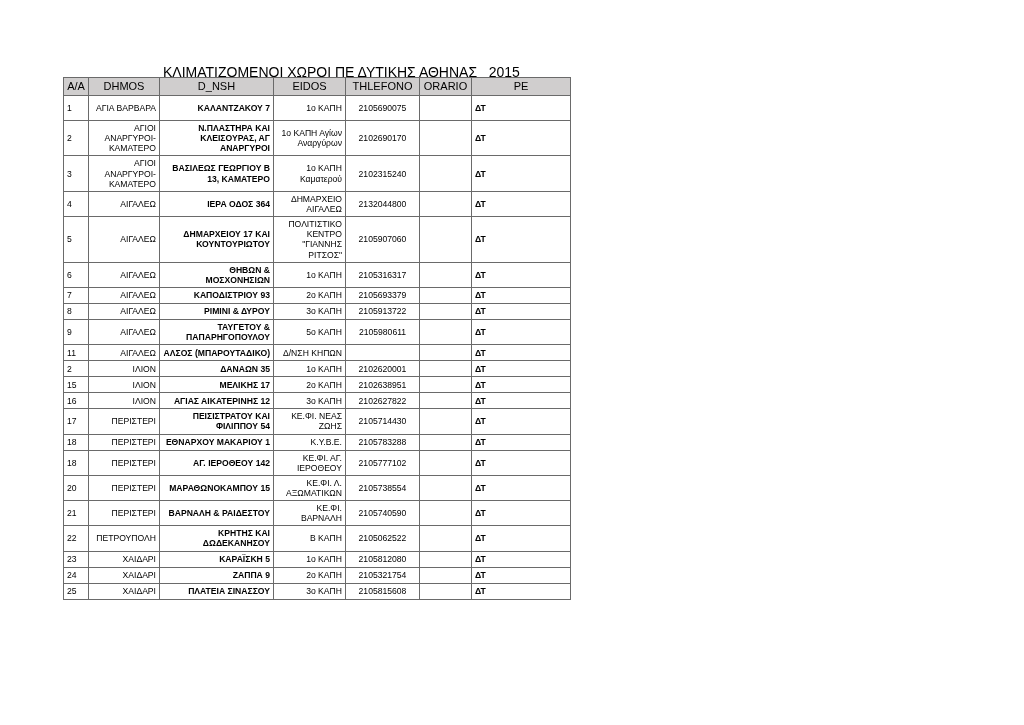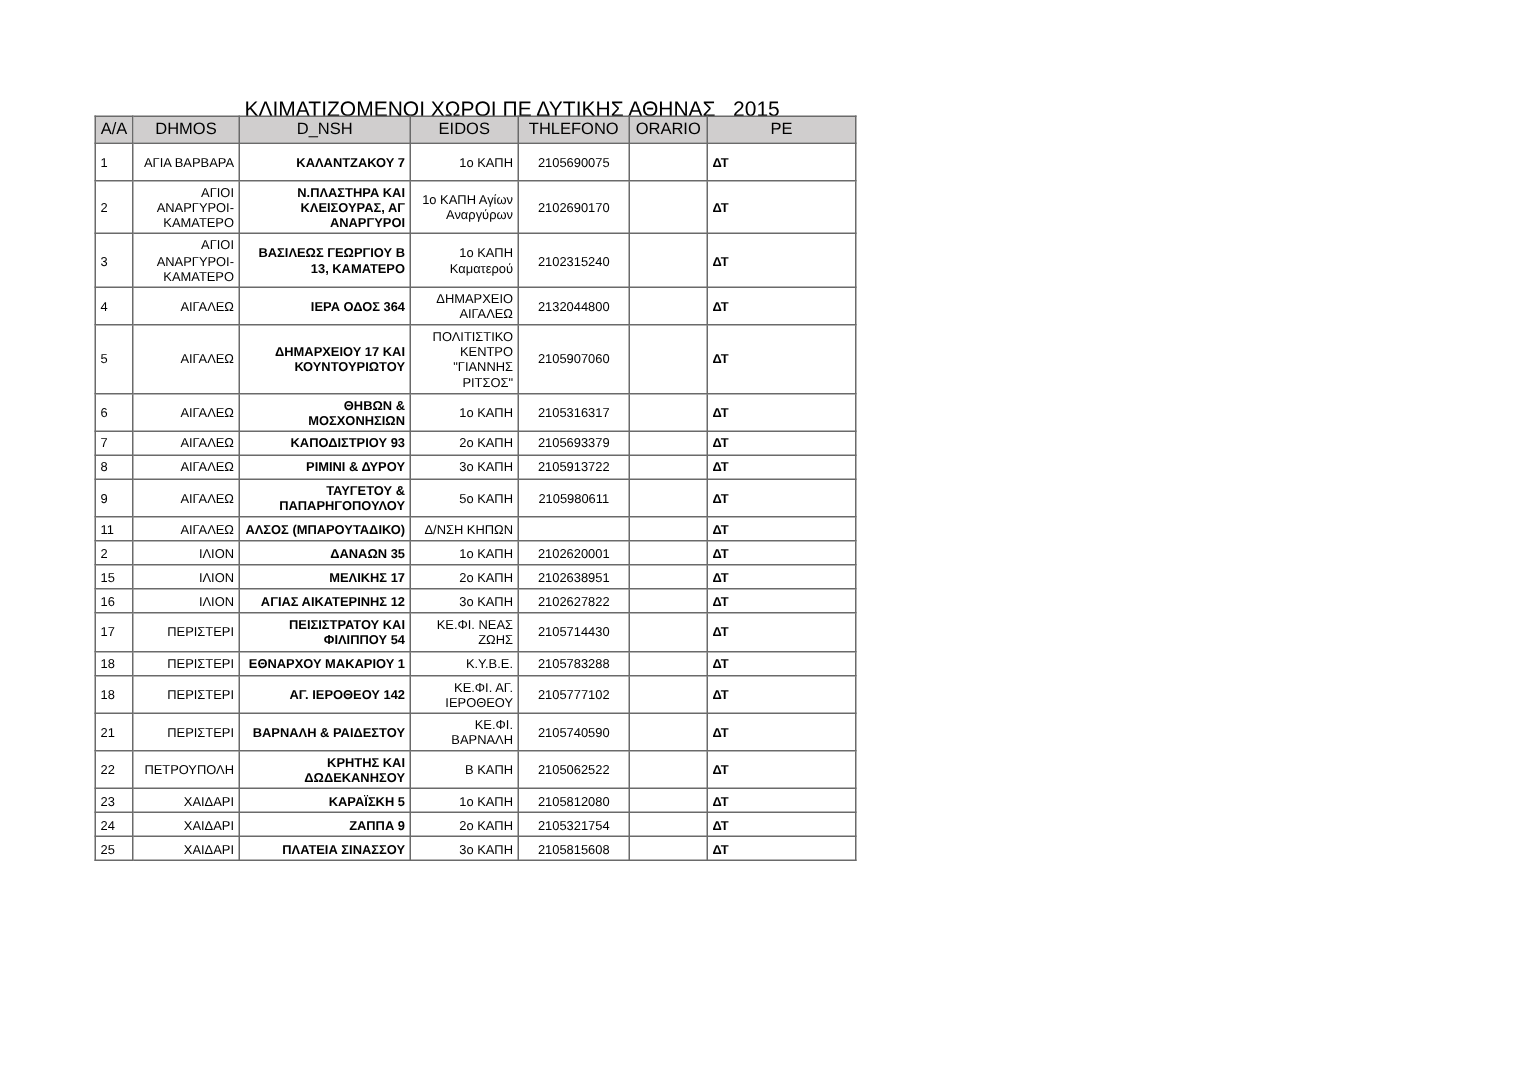--- a/index.html
+++ b/index.html
@@ -233,20 +233,29 @@
         </tr>
         <tr class="med">
           <td class="aa">18</td>
           <td class="dhmos">ΠΕΡΙΣΤΕΡΙ</td>
           <td class="dnsh">ΑΓ. ΙΕΡΟΘΕΟΥ 142</td>
           <td class="eidos">ΚΕ.ΦΙ.  ΑΓ. ΙΕΡΟΘΕΟΥ</td>
           <td class="tel">2105777102</td>
           <td class="orario"></td>
           <td class="pe">ΔΤ</td>
         </tr>
+        <tr class="med">
+          <td class="aa">20</td>
+          <td class="dhmos">ΠΕΡΙΣΤΕΡΙ</td>
+          <td class="dnsh">ΜΑΡΑΘΩΝΟΚΑΜΠΟΥ 15</td>
+          <td class="eidos">ΚΕ.ΦΙ. Λ. ΑΞΩΜΑΤΙΚΩΝ</td>
+          <td class="tel">2105738554</td>
+          <td class="orario"></td>
+          <td class="pe">ΔΤ</td>
+        </tr>
         <tr class="short">
           <td class="aa">21</td>
           <td class="dhmos">ΠΕΡΙΣΤΕΡΙ</td>
           <td class="dnsh">ΒΑΡΝΑΛΗ &amp; ΡΑΙΔΕΣΤΟΥ</td>
           <td class="eidos">ΚΕ.ΦΙ. ΒΑΡΝΑΛΗ</td>
           <td class="tel">2105740590</td>
           <td class="orario"></td>
           <td class="pe">ΔΤ</td>
         </tr>
         <tr class="short">

